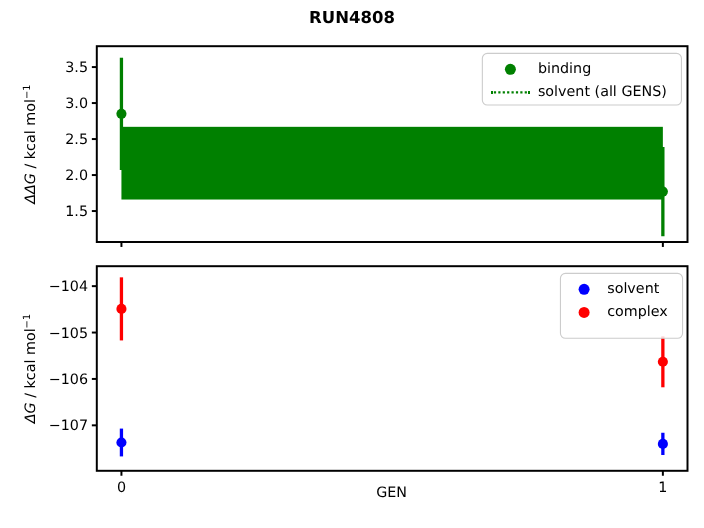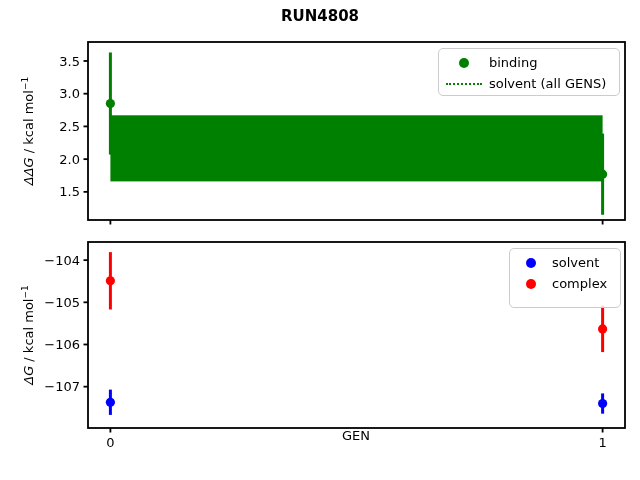--- a/index.html
+++ b/index.html
@@ -8,21 +8,21 @@
   #figure-title{position:absolute;top:7px;left:0;width:640px;text-align:center;
           font-size:15px;font-weight:bold;}
   svg{position:absolute;top:0;left:0;}
   svg text{font-family:"DejaVu Sans",sans-serif;font-size:13px;fill:#000;}
   .ylabel{position:absolute;white-space:nowrap;font-size:13px;
           transform:translate(-50%,-50%) rotate(-90deg);}
   #ylabel-top{left:28px;top:131px;}
   #ylabel-bottom{left:28px;top:335px;}
   .ylabel i{font-style:italic;}
   .ylabel sup{font-size:9px;}
-  #xlabel{position:absolute;top:428px;left:356px;transform:translateX(-50%);font-size:13px;}
+  #xlabel{position:absolute;top:441px;left:356px;transform:translateX(-50%);font-size:13px;}
   .legend{position:absolute;box-sizing:border-box;background:rgba(255,255,255,0.85);
           border:1px solid #cccccc;border-radius:5px;padding-top:3px;}
   #legend-top{left:438px;top:48px;width:182px;height:48px;}
   #legend-bottom{left:509px;top:248px;width:112px;height:60px;}
   .legend-row{display:flex;align-items:center;height:21px;}
   .handle{display:inline-flex;justify-content:center;align-items:center;flex:0 0 auto;}
   #legend-top .handle{width:50px;}
   #legend-bottom .handle{width:42px;}
   .ldot{width:10px;height:10px;border-radius:50%;display:inline-block;}
   .dline{width:36px;height:0;border-top:2.6px dotted #008000;display:inline-block;}

